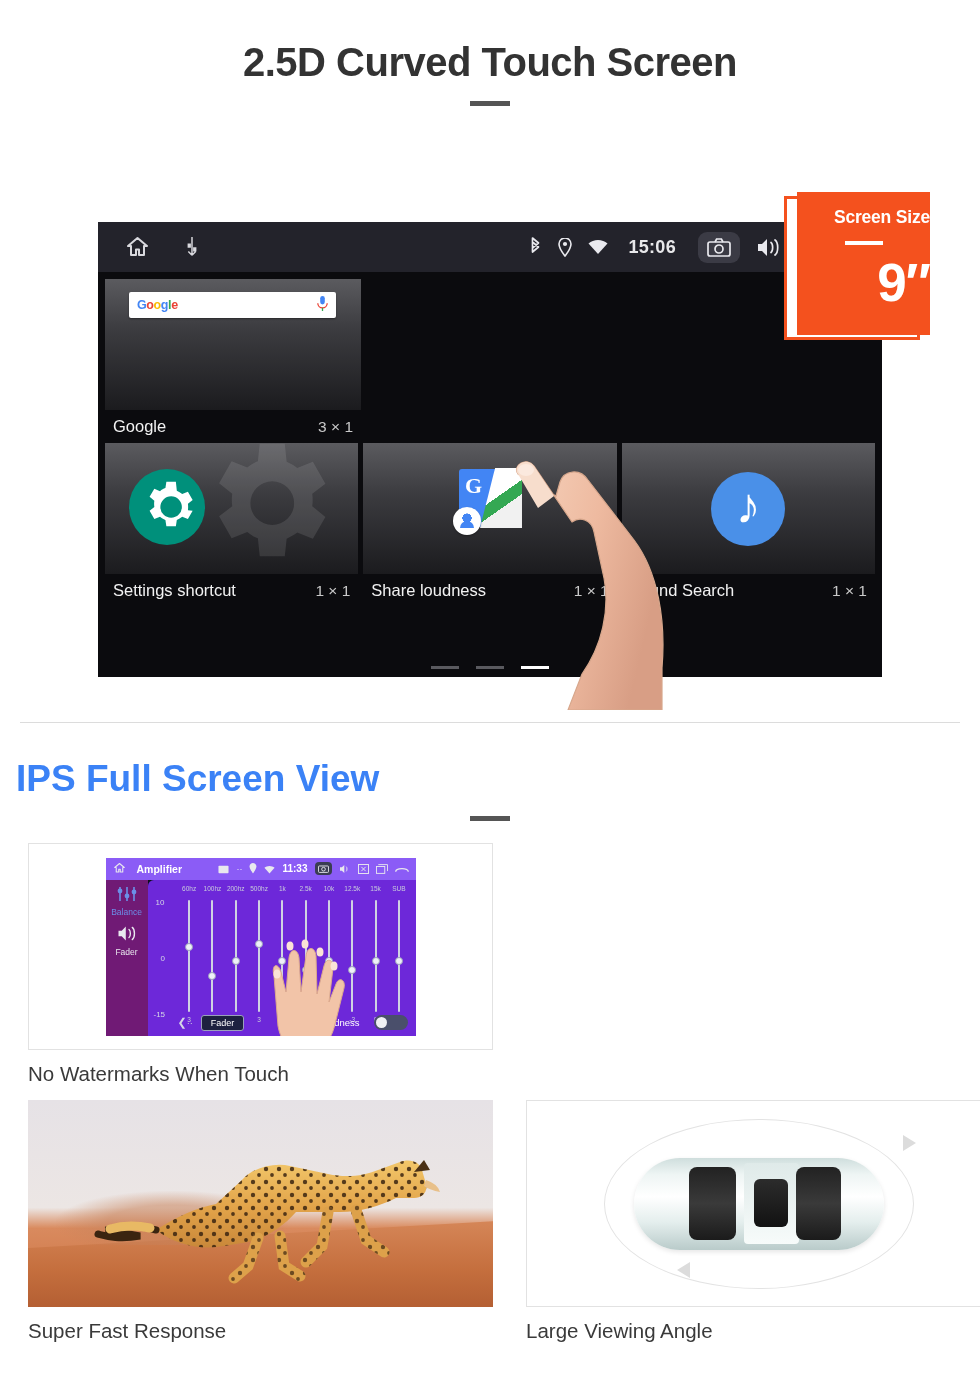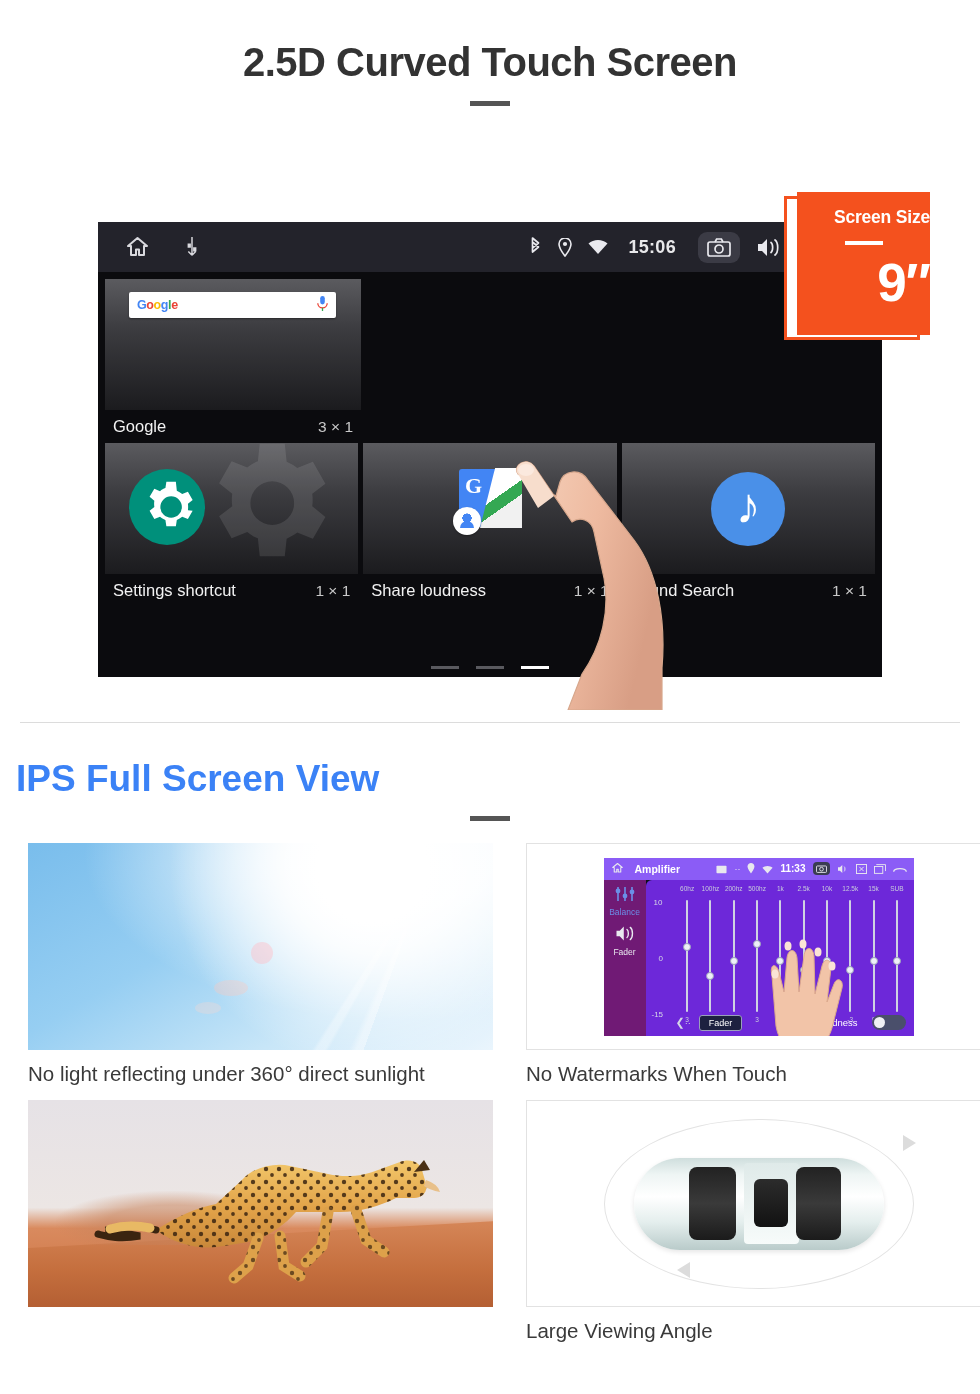--- a/index.html
+++ b/index.html
@@ -429,30 +429,20 @@
 
   <div class="divider"></div>
 
   <div class="sec2-title">IPS Full Screen View</div>
   <div class="sec2-rule"></div>
 
   <div class="cards">
 
     <div class="cardrow">
 
-      <div class="card">
-        <div class="cardimg">
-          <span class="sky"></span>
-          <span class="rays"></span>
-          <span class="flare f1"></span>
-          <span class="flare f2"></span>
-          <span class="flare f3"></span>
-        </div>
-        <div class="caption">No light reflecting under 360° direct sunlight</div>
-      </div>
 
       <div class="card">
         <div class="ampcard">
           <div class="amp">
             <div class="amp-top">
               <span>
                 <svg width="13" height="12" viewBox="0 0 24 24">
                     <path d="M12 3L2.5 11h3v9h5v-5.5h3V20h5v-9h3z" fill="none" stroke="#e8e8ee" stroke-width="2.2" stroke-linejoin="round"></path>
                   </svg>
               </span>
@@ -636,20 +626,21 @@
               <path d="M128 130 C150 116 168 108 188 104 L214 80 C224 68 246 62 262 66 L300 74 C318 78 336 76 350 70 L372 62 C382 58 392 62 394 70 L398 84 C400 92 394 98 386 98 L368 98 C352 106 332 112 312 112 L268 112 C256 126 238 138 220 142 L196 146 C174 150 150 146 128 130 Z" fill="url(#spots)" opacity=".85"></path>
               <path d="M386 72 l10 -12 6 10 z" fill="#4a3015"></path>
               <path d="M398 80 q12 4 14 12 q-10 -2 -16 -6 z" fill="#e8c08a"></path>
               <path d="M128 130 C106 124 90 126 78 130 L112 136 C90 140 78 136 70 134" fill="none" stroke="#3a2410" stroke-width="7" stroke-linecap="round"></path>
               <path d="M122 128 C104 124 92 126 82 129" fill="none" stroke="#e8b964" stroke-width="9" stroke-linecap="round"></path>
               <path d="M230 138 l-10 28 -14 12 M252 136 l4 30 16 10 M300 112 l-6 34 -16 16 M328 110 l10 30 18 12" fill="none" stroke="#dda14a" stroke-width="11" stroke-linecap="round"></path>
               <path d="M230 138 l-10 28 -14 12 M252 136 l4 30 16 10 M300 112 l-6 34 -16 16 M328 110 l10 30 18 12" fill="none" stroke="url(#spots)" stroke-width="11" stroke-linecap="round" opacity=".7"></path>
             </g>
           </svg>
         </div>
+        <div class="caption">Super Fast Response</div>
       </div>
 
       <div class="card">
         <div class="carcard">
           <span class="ellipse"></span>
           <span class="arw arw1"></span>
           <span class="arw arw2"></span>
           <span class="carbody">
             <span class="glassf"></span>
             <span class="roof">

